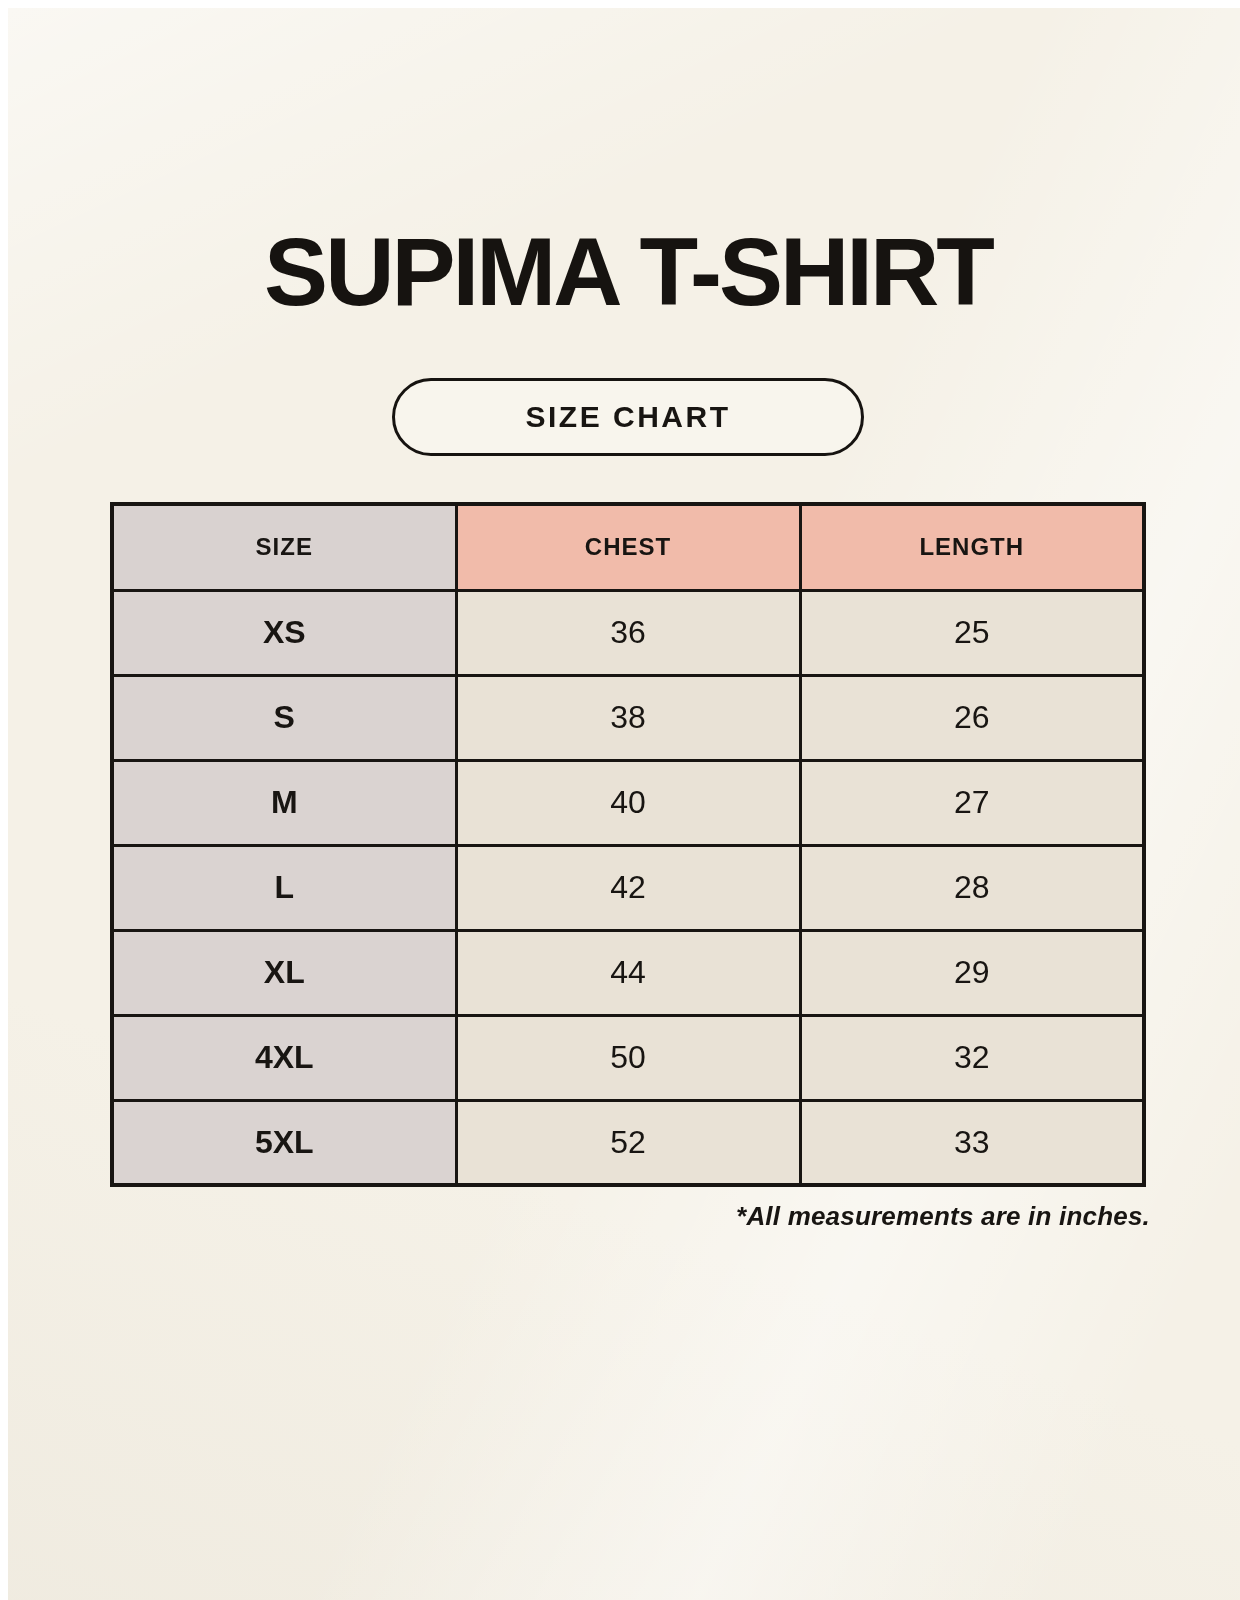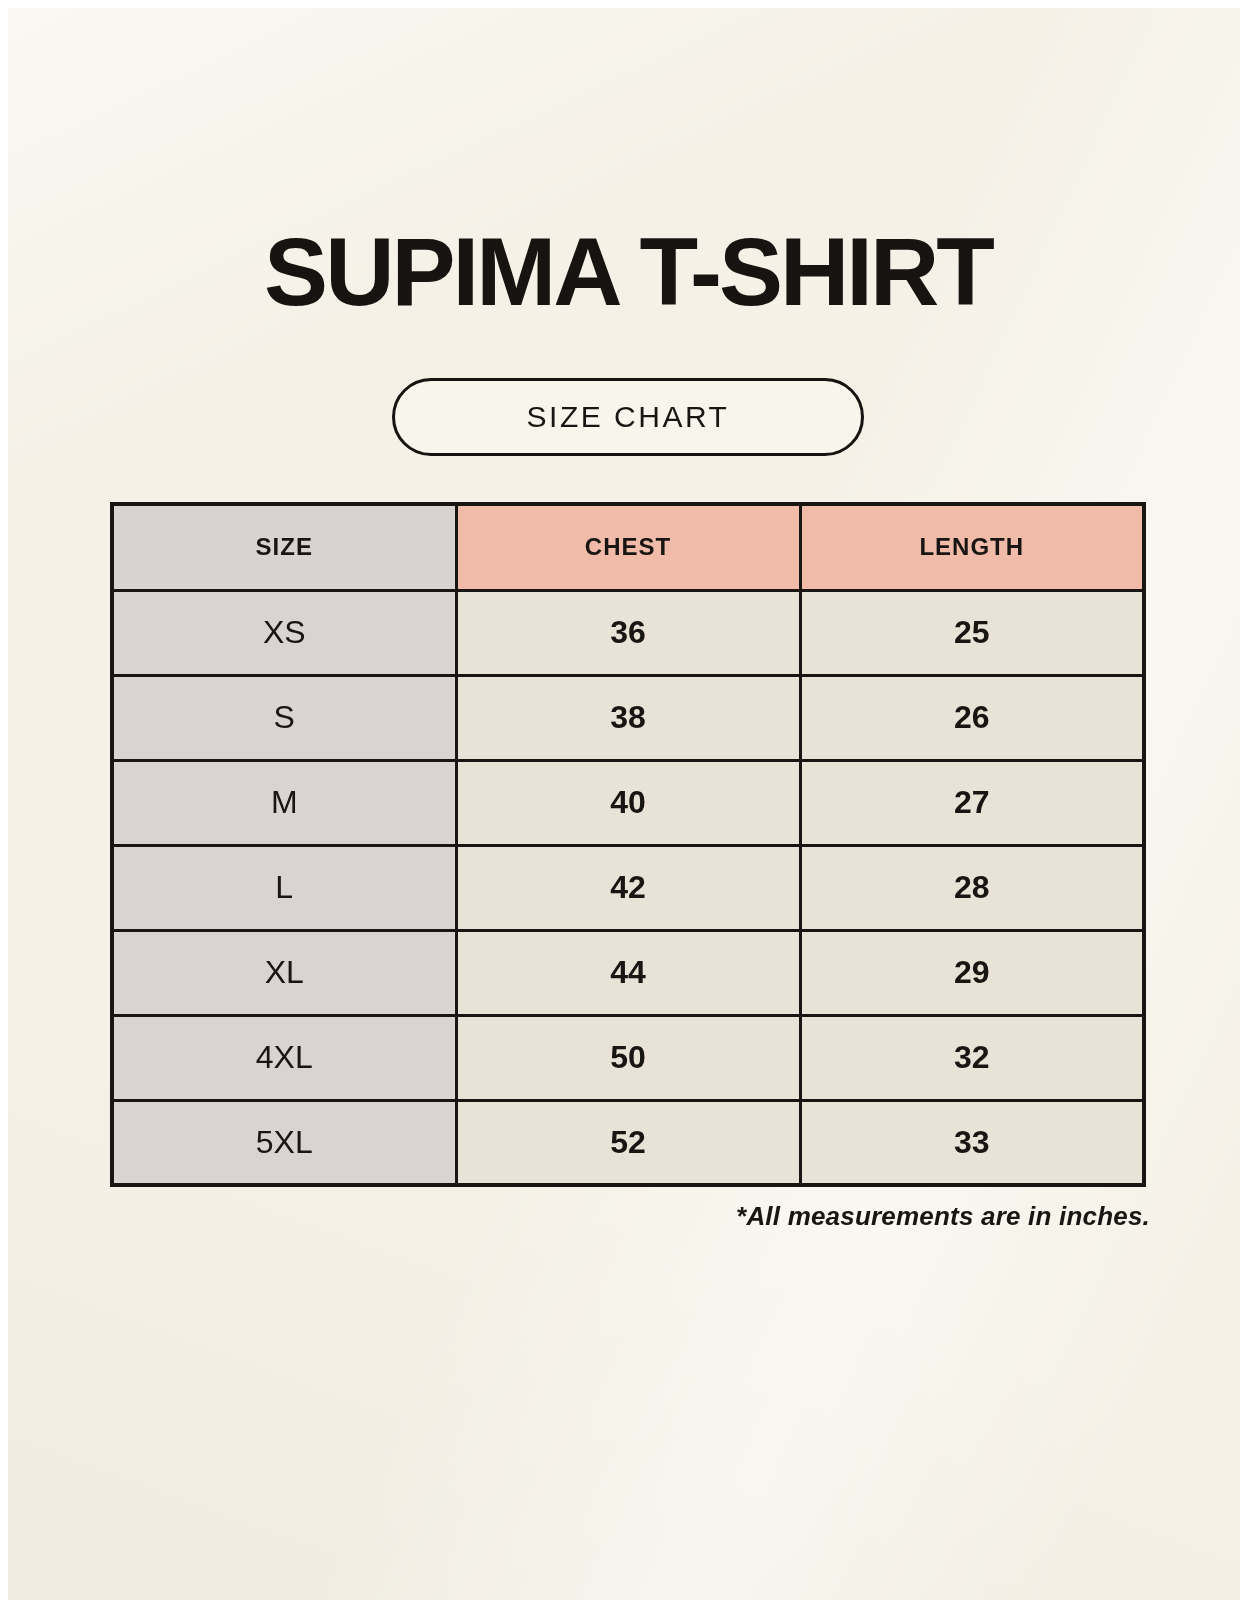--- a/index.html
+++ b/index.html
@@ -34,21 +34,21 @@
     margin: 54px auto 0 auto;
     border: 3px solid #161310;
     border-radius: 60px;
     background: rgba(255,253,248,0.35);
     display: flex;
     align-items: center;
     justify-content: center;
   }
   .pill-label {
     font-size: 30px;
-    font-weight: normal;
+    font-weight: bold;
     letter-spacing: 2.5px;
   }
   .table-wrap {
     width: 1044px;
     margin: 42px auto 0 auto;
   }
   table.size-table {
     width: 100%;
     border-collapse: collapse;
     border: 4px solid #181512;
@@ -63,25 +63,25 @@
     height: 86px;
     font-size: 24px;
     font-weight: bold;
     letter-spacing: 1px;
     background: #f1bbaa;
   }
   .size-table th.size-col { background: #d9d2d0; }
   .size-table td {
     height: 85px;
     font-size: 32px;
-    font-weight: bold;
+    font-weight: normal;
     background: #e9e2d6;
   }
   .size-table td.size-col {
-    font-weight: normal;
+    font-weight: bold;
     background: #dad3d1;
   }
   .footnote {
     width: 1044px;
     margin: 10px auto 0 auto;
     text-align: right;
     font-size: 26px;
     font-weight: bold;
     letter-spacing: 0.2px;
     font-style: italic;

